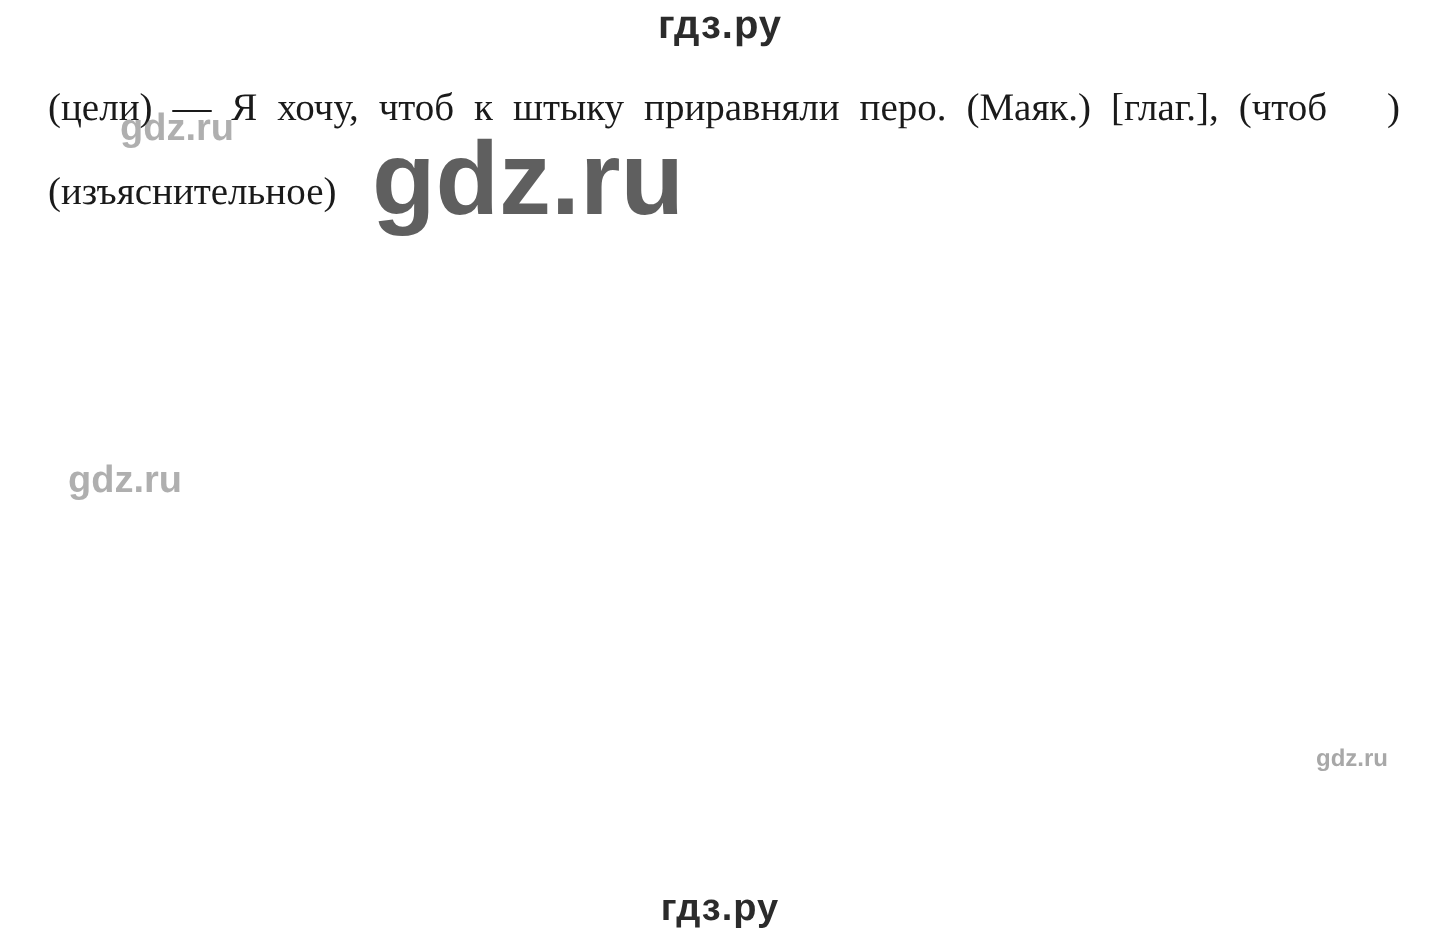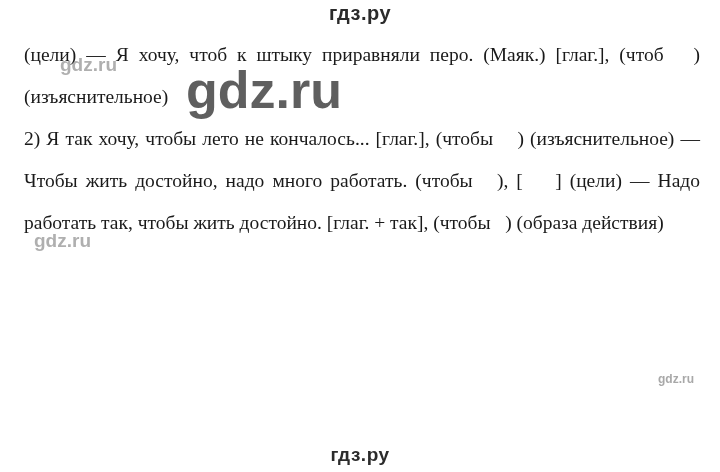--- a/index.html
+++ b/index.html
@@ -101,21 +101,20 @@
 </style>
 </head>
 <body>
 
 <div class="page">
 
   <div class="top-brand">гдз.ру</div>
 
   <div class="content">
     <p class="para">(цели) — Я хочу, чтоб к штыку приравняли перо. (Маяк.) [глаг.], (чтоб   ) (изъяснительное)</p>
-    <p class="para">2) Я так хочу, чтобы лето не кончалось... [глаг.], (чтобы    ) (изъяснительное) — Чтобы жить достойно, надо много работать. (чтобы   ), [    ] (цели) — Надо работать так, чтобы жить достойно. [глаг. + так], (чтобы   ) (образа действия)</p>
   </div>
 
   <div class="wm wm-s1">gdz.ru</div>
   <div class="wm wm-big">gdz.ru</div>
   <div class="wm wm-s2">gdz.ru</div>
   <div class="wm wm-s3">gdz.ru</div>
 
   <div class="bottom-brand">гдз.ру</div>
 
 </div>

